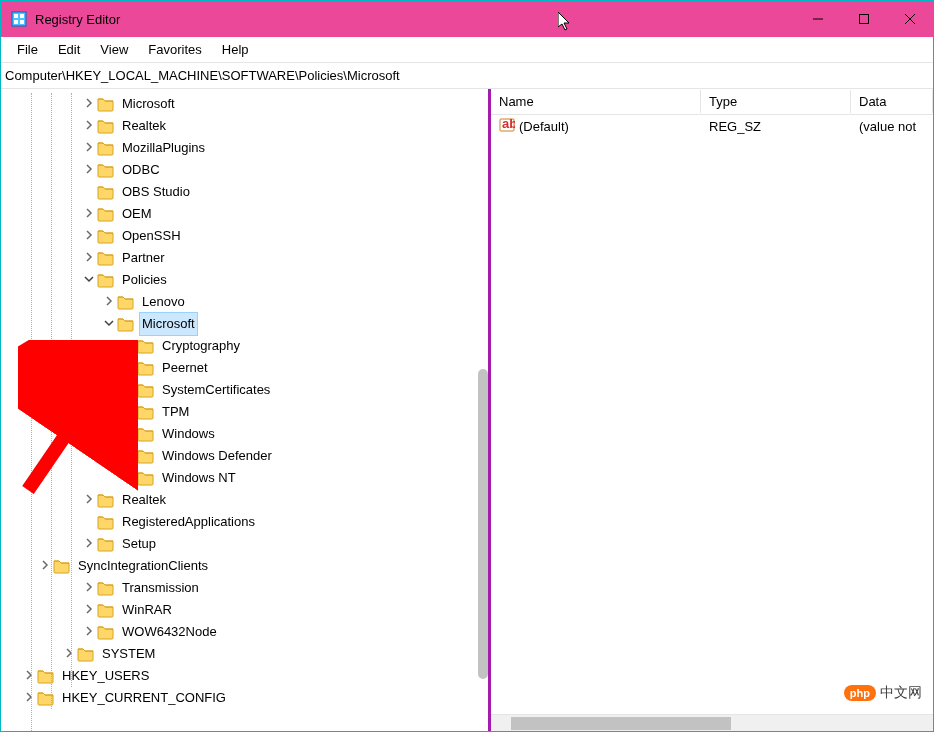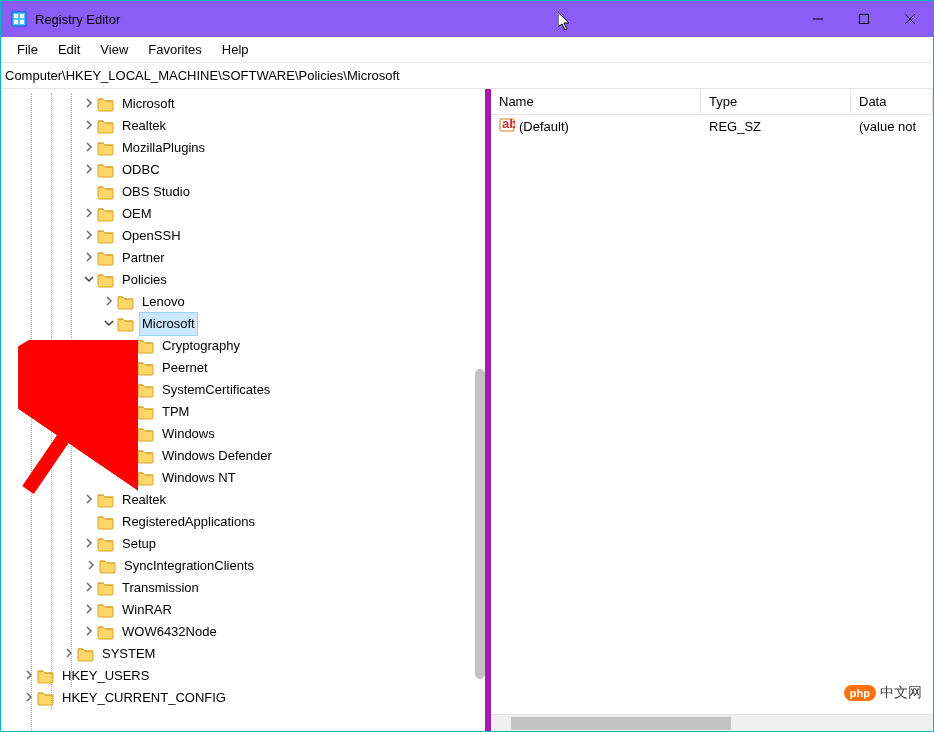--- a/index.html
+++ b/index.html
@@ -1,37 +1,37 @@
 <!DOCTYPE html>
 <html><head>
 <meta charset="utf-8">
 <style>
   * { box-sizing: border-box; margin: 0; padding: 0; font-family: "Segoe UI", Tahoma, sans-serif; font-size: 13px; }
   body { background: #fff; width: 934px; height: 732px; overflow: hidden; position: relative; }
 
   .window { width: 934px; height: 732px; border: 1px solid #00b7c3; display: flex; flex-direction: column; background: #fff; }
 
   
-  .titlebar { height: 36px; background: #8b5cf6; display: flex; align-items: center; color: #000; }
+  .titlebar { height: 36px; background: #ec4899; display: flex; align-items: center; color: #000; }
   .titlebar .app-icon { width: 16px; height: 16px; margin: 0 8px 0 10px; display: inline-flex; align-items: center; justify-content: center; }
   .titlebar .title { flex: 0 0 auto; font-size: 13px; color: #000; }
   .titlebar .spacer { flex: 1; }
   .win-controls { display: flex; height: 100%; }
   .win-btn { width: 46px; height: 36px; display: flex; align-items: center; justify-content: center; cursor: default; }
 
   
   .menubar { height: 26px; display: flex; align-items: center; padding: 0 6px; border-bottom: 1px solid #e5e5e5; }
   .menubar .menu-item { padding: 3px 10px; cursor: default; font-size: 13px; }
 
   
   .addressbar { height: 26px; border-bottom: 1px solid #e5e5e5; display: flex; align-items: center; padding: 0 4px; font-size: 13px; }
 
   
   .body { flex: 1; display: flex; min-height: 0; }
-  .tree-pane { width: 490px; border-right: 6px solid #a21caf; overflow: hidden; position: relative; padding: 4px 0; }
+  .tree-pane { width: 490px; border-right: 3px solid #a21caf; overflow: hidden; position: relative; padding: 4px 0; }
   .list-pane { flex: 1; display: flex; flex-direction: column; min-width: 0; }
 
   
   .tree { font-size: 13px; line-height: 22px; position: relative; }
   .tree-node { display: flex; align-items: center; height: 22px; white-space: nowrap; cursor: default; }
   .expander { width: 16px; text-align: center; color: #6b6b6b; font-size: 12px; user-select: none; display: inline-block; }
   .expander.none { visibility: hidden; }
   .folder-icon { width: 18px; height: 16px; margin-right: 4px; flex: 0 0 auto; }
   .label { padding: 1px 3px; }
   .label.selected { background: #cce8ff; border: 1px solid #99d1ff; padding: 0 2px; }
@@ -320,21 +320,21 @@
           <div class="tree-node" style="padding-left: 80px;">
             <span class="expander "><svg width="10" height="10" viewBox="0 0 10 10">
                 <path d="M3 1 L7 5 L3 9" fill="none" stroke="#6b6b6b" stroke-width="1.5"></path>
               </svg></span>
             <svg class="folder-icon" viewBox="0 0 18 16">
               <path d="M1 3 h5 l2 2 h8 v9 a1 1 0 0 1 -1 1 H2 a1 1 0 0 1 -1 -1 Z" fill="#ffd768" stroke="#d6a426"></path>
               <path d="M1 3 h5 l2 2 h8" fill="none" stroke="#d6a426"></path>
             </svg>
             <span class="label">Setup</span>
           </div>
-          <div class="tree-node" style="padding-left: 82px;">
+          <div class="tree-node" style="padding-left: 36px;">
             <span class="expander "><svg width="10" height="10" viewBox="0 0 10 10">
                 <path d="M3 1 L7 5 L3 9" fill="none" stroke="#6b6b6b" stroke-width="1.5"></path>
               </svg></span>
             <svg class="folder-icon" viewBox="0 0 18 16">
               <path d="M1 3 h5 l2 2 h8 v9 a1 1 0 0 1 -1 1 H2 a1 1 0 0 1 -1 -1 Z" fill="#ffd768" stroke="#d6a426"></path>
               <path d="M1 3 h5 l2 2 h8" fill="none" stroke="#d6a426"></path>
             </svg>
             <span class="label">SyncIntegrationClients</span>
           </div>
           <div class="tree-node" style="padding-left: 80px;">

